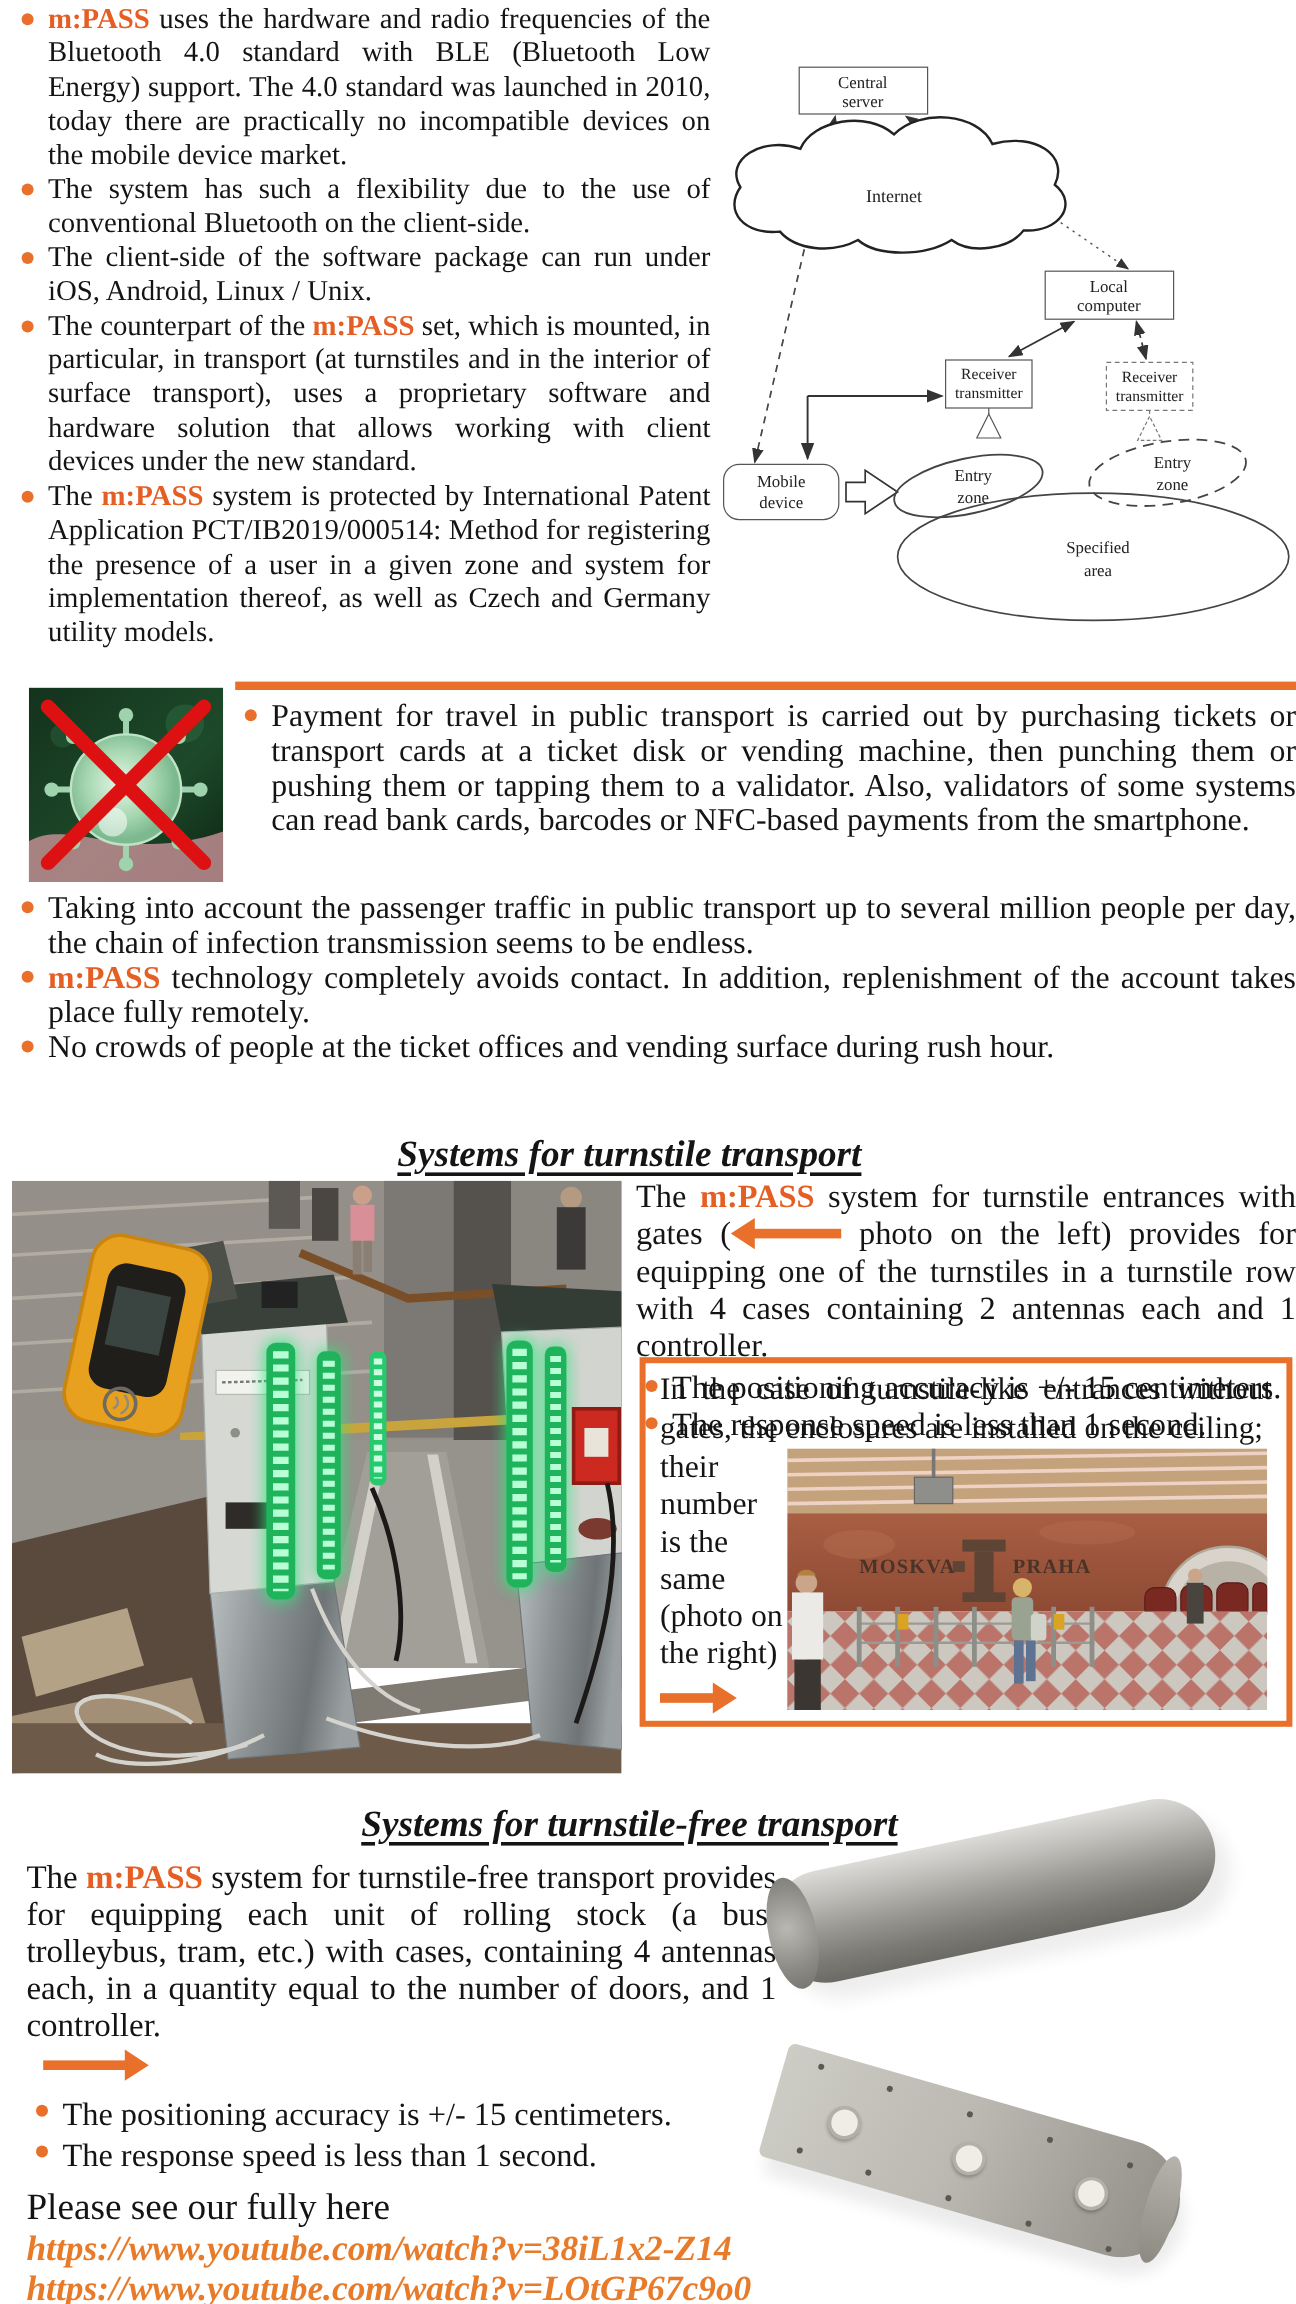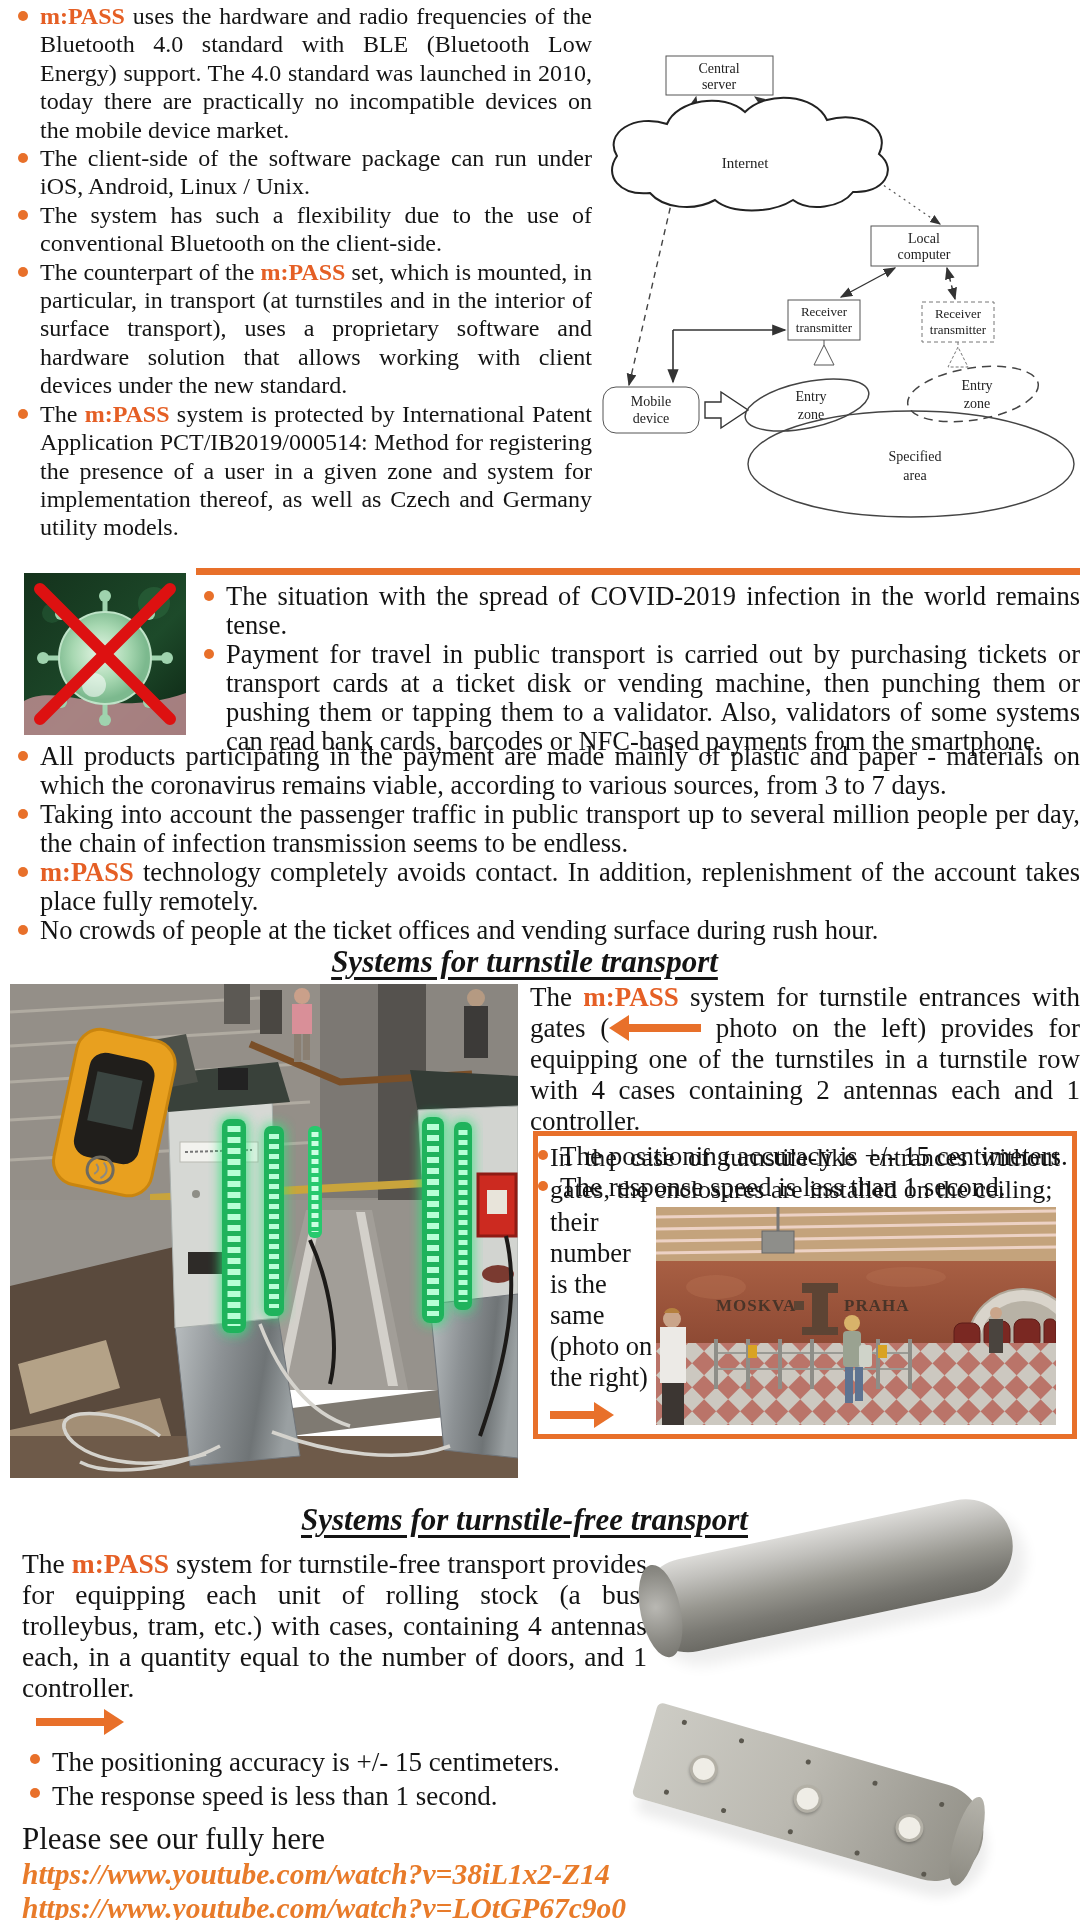--- a/index.html
+++ b/index.html
@@ -74,22 +74,22 @@
        box-shadow:60px 2px #5b584f,130px 4px #5b584f,200px 6px #5b584f,270px 8px #5b584f,
                   2px 72px #5b584f,62px 74px #5b584f,132px 76px #5b584f,202px 78px #5b584f,272px 80px #5b584f;}
 </style>
 </head>
 <body>
 
 <div id="page">
 
   <ul class="top-left-text jt">
     <li class="blt"><span class="brand">m:PASS</span><span> uses the hardware and radio frequencies of the Bluetooth 4.0 standard with BLE (Bluetooth Low Energy) support. The 4.0 standard was launched in 2010, today there are practically no incompatible devices on the mobile device market.</span></li>
+    <li class="blt"><span>The system has such a flexibility due to the use of conventional Bluetooth on the client-side.</span></li>
     <li class="blt"><span>The client-side of the software package can run under iOS, Android, Linux / Unix.</span></li>
-    <li class="blt"><span>The system has such a flexibility due to the use of conventional Bluetooth on the client-side.</span></li>
     <li class="blt"><span>The counterpart of the </span><span class="brand">m:PASS</span><span> set, which is mounted, in particular, in transport (at turnstiles and in the interior of surface transport), uses a proprietary software and hardware solution that allows working with client devices under the new standard.</span></li>
     <li class="blt"><span>The </span><span class="brand">m:PASS</span><span> system is protected by International Patent Application PCT/IB2019/000514: Method for registering the presence of a user in a given zone and system for implementation thereof, as well as Czech and Germany utility models.</span></li>
   </ul>
 
   <svg class="diagram" viewBox="0 0 485 534">
     <defs>
       <marker id="ah" markerWidth="9" markerHeight="8" refX="8" refY="3.5" orient="auto-start-reverse">
         <path d="M0,0 L9,3.5 L0,7 Z" fill="#333"></path>
       </marker>
     </defs>
@@ -182,25 +182,23 @@
     </g>
     <circle cx="81" cy="85" r="46" fill="url(#vbody)" stroke="#bfe3c8" stroke-width="2"></circle>
     <circle cx="70" cy="112" r="12" fill="#fff" opacity="0.55"></circle>
     <g stroke="#dd1111" stroke-width="12" stroke-linecap="round">
       <line x1="16" y1="16" x2="146" y2="146"></line>
         <line x1="146" y1="16" x2="16" y2="146"></line>
     </g>
   </svg>
 
   <ul class="covid-right jt">
-    <li class="blt">The situation with the spread of COVID-2019 infection in the world remains tense.</li>
     <li class="blt">Payment for travel in public transport is carried out by purchasing tickets or transport cards at a ticket  disk or vending machine, then punching them or pushing them or tapping them to a validator. Also, validators of some systems can read bank cards, barcodes or NFC-based payments from the smartphone.</li>
   </ul>
   <ul class="covid-full jt">
-    <li class="blt"><span>All products participating in the payment are made mainly of plastic and paper - materials on which the coronavirus remains viable, according to various sources, from 3 to 7 days.</span></li>
     <li class="blt"><span>Taking into account the passenger traffic in public transport up to several million people per day, the chain of infection transmission seems to be endless.</span></li>
     <li class="blt"><span class="brand">m:PASS</span><span> technology completely avoids contact. In addition, replenishment of the account takes place fully remotely.</span></li>
     <li class="blt"><span>No crowds of people at the ticket offices and vending surface during rush hour.</span></li>
   </ul>
 
   <div class="hx h1">Systems for turnstile transport</div>
 
   <svg class="turn-photo" viewBox="0 0 508 494">
     <defs>
       <linearGradient id="steel" x1="0" y1="0" x2="1" y2="0.2">

